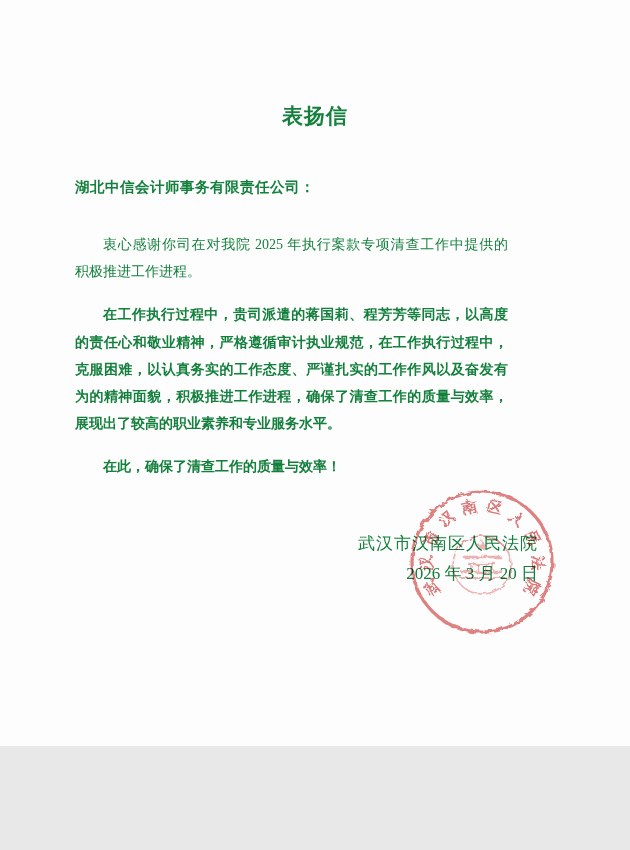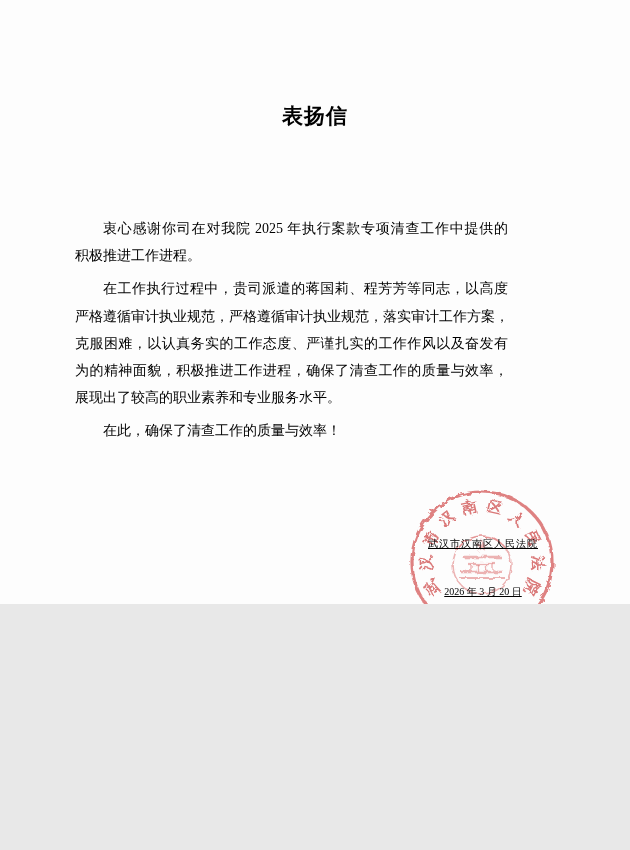--- a/index.html
+++ b/index.html
@@ -1,23 +1,23 @@
 <!DOCTYPE html>
 <html><head>
 <meta charset="utf-8">
 <style>
   html, body { margin: 0; padding: 0; background: #e8e8e8; }
   .page {
     position: relative;
     width: 630px;
-    height: 604px;
+    height: 746px;
     background: #fdfdfd;
     overflow: hidden;
     font-family: "Liberation Serif", "DejaVu Serif", serif;
-    color: #000000;
+    color: #15803d;
   }
   .title {
     position: absolute;
     top: 102px;
     left: 0;
     width: 100%;
     text-align: center;
     font-size: 21px;
     font-weight: 700;
     letter-spacing: 1px;
@@ -32,39 +32,38 @@
   }
   .body-block {
     position: absolute;
     top: 215px;
     left: 75px;
     width: 433px;
     font-size: 14px;
     line-height: 27.2px;
   }
   .body-block p { margin: 0; }
-  .body-block p + p { margin-top: 6px; }
+  .body-block p + p { margin-top: 6px; font-weight: bold; }
   .bl {
     text-align: justify;
     text-align-last: justify;
     white-space: nowrap;
   }
-  .bl.first { text-indent: 28px; }
+  .bl.first { text-indent: 28px; margin-top: 16px; }
   .bl.last  { text-align-last: left; }
   .sign-block {
     position: absolute;
     top: 530px;
     right: 92px;
-    text-align: center;
-    font-size: 10px;
+    text-align: right;
+    font-size: 17px;
     line-height: 27px;
-    text-decoration: underline;
   }
   .sign-line { letter-spacing: 1px; }
-  .date-line { margin-top: 21px; letter-spacing: 0; }
+  .date-line { margin-top: 3px; letter-spacing: 0; }
   .seal {
     position: absolute;
     top: 477px;
     left: 397px;
     width: 170px;
     height: 170px;
     mix-blend-mode: multiply;
     opacity: 0.92;
     pointer-events: none;
   }
@@ -74,29 +73,30 @@
   .emb-line    { stroke: #dd6c6c; fill: none; opacity: 0.55; }
   .emb-fill    { fill: #dd6c6c; stroke: none; opacity: 0.55; }
 </style>
 </head>
 <body>
 
 <div class="page">
 
   <div class="title">表扬信</div>
 
+  <div class="addressee">湖北中信会计师事务有限责任公司：</div>
 
   <div class="body-block">
     <p>
       <span class="bl first" style="display:block">衷心感谢你司在对我院 2025 年执行案款专项清查工作中提供的</span>
       <span class="bl last" style="display:block">积极推进工作进程。</span>
     </p>
     <p>
       <span class="bl first" style="display:block">在工作执行过程中，贵司派遣的蒋国莉、程芳芳等同志，以高度</span>
-      <span class="bl" style="display:block">严格遵循审计执业规范，严格遵循审计执业规范，落实审计工作方案，</span>
+      <span class="bl" style="display:block">的责任心和敬业精神，严格遵循审计执业规范，在工作执行过程中，</span>
       <span class="bl" style="display:block">克服困难，以认真务实的工作态度、严谨扎实的工作作风以及奋发有</span>
       <span class="bl" style="display:block">为的精神面貌，积极推进工作进程，确保了清查工作的质量与效率，</span>
       <span class="bl last" style="display:block">展现出了较高的职业素养和专业服务水平。</span>
     </p>
     <p>
       <span class="bl first last" style="display:block">在此，确保了清查工作的质量与效率！</span>
     </p>
   </div>
 
   <div class="sign-block">

